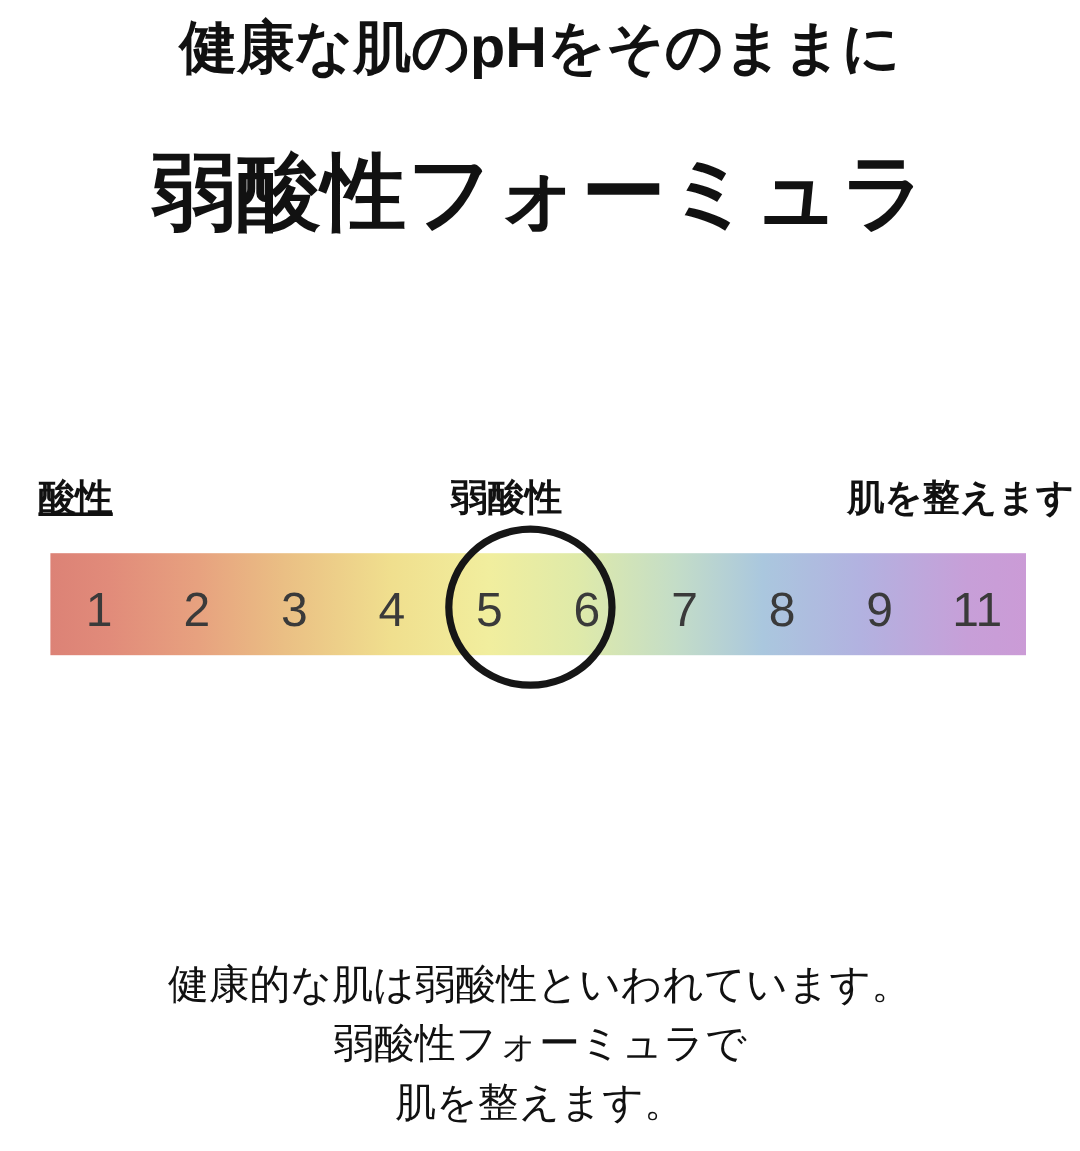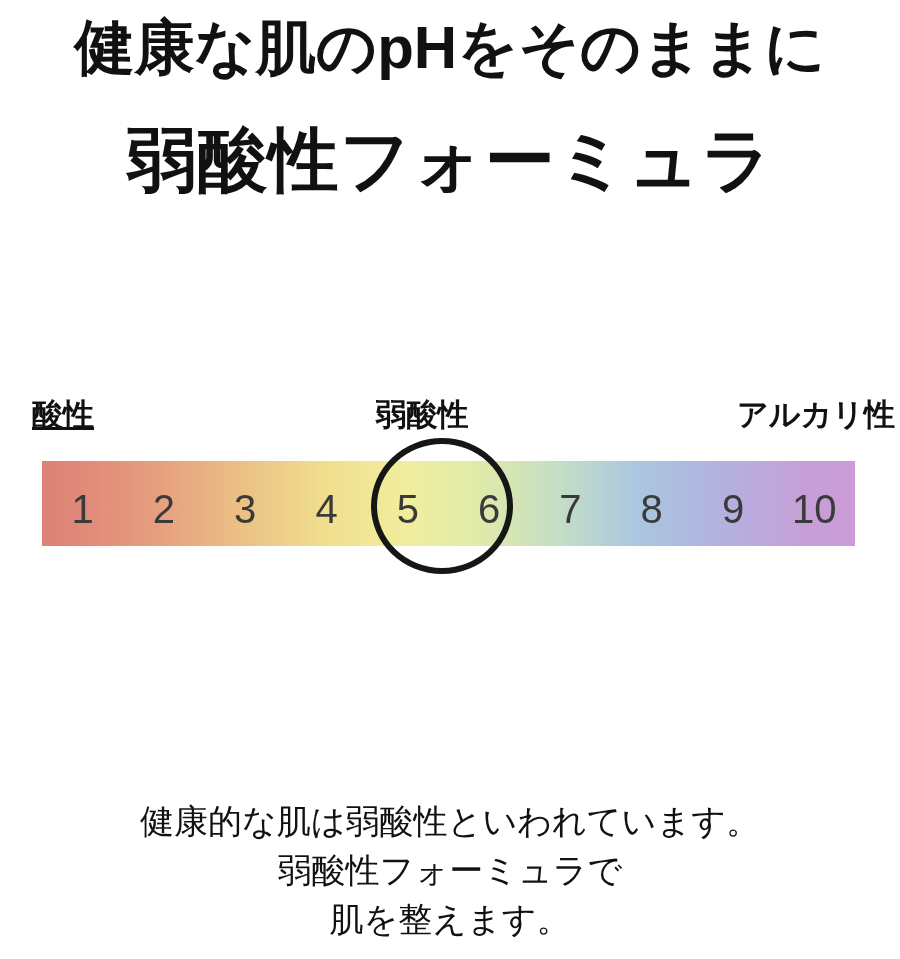--- a/index.html
+++ b/index.html
@@ -16,21 +16,21 @@
     overflow: hidden;
   }
 
   
   .subtitle {
     position: absolute;
     top: 16px;
     left: 0;
     width: 100%;
     text-align: center;
-    font-size: 60px;
+    font-size: 48px;
     font-weight: 800;
     line-height: 1.05;
     letter-spacing: 0px;
   }
   .title {
     position: absolute;
     top: 124px;
     left: 0;
     width: 100%;
     text-align: center;
@@ -113,33 +113,33 @@
 <body>
 
 <div class="subtitle">健康な肌のpHをそのままに</div>
 
 <div class="title">弱酸性フォーミュラ</div>
 
 <div class="scale-label left">酸性</div>
 
 <div class="scale-label center">弱酸性</div>
 
-<div class="scale-label right">アルカリ性</div>
+<div class="scale-label right">肌を整えます</div>
 
 <div class="ph-bar">
   <div class="ph-cell">1</div>
   <div class="ph-cell">2</div>
   <div class="ph-cell">3</div>
   <div class="ph-cell">4</div>
   <div class="ph-cell">5</div>
   <div class="ph-cell">6</div>
   <div class="ph-cell">7</div>
   <div class="ph-cell">8</div>
   <div class="ph-cell">9</div>
-  <div class="ph-cell">10</div>
+  <div class="ph-cell">11</div>
 </div>
 
 <div class="highlight-circle"></div>
 
 <div class="footer">
   <div>健康的な肌は弱酸性といわれています。</div>
   <div>弱酸性フォーミュラで</div>
   <div>肌を整えます。</div>
 </div>
 

